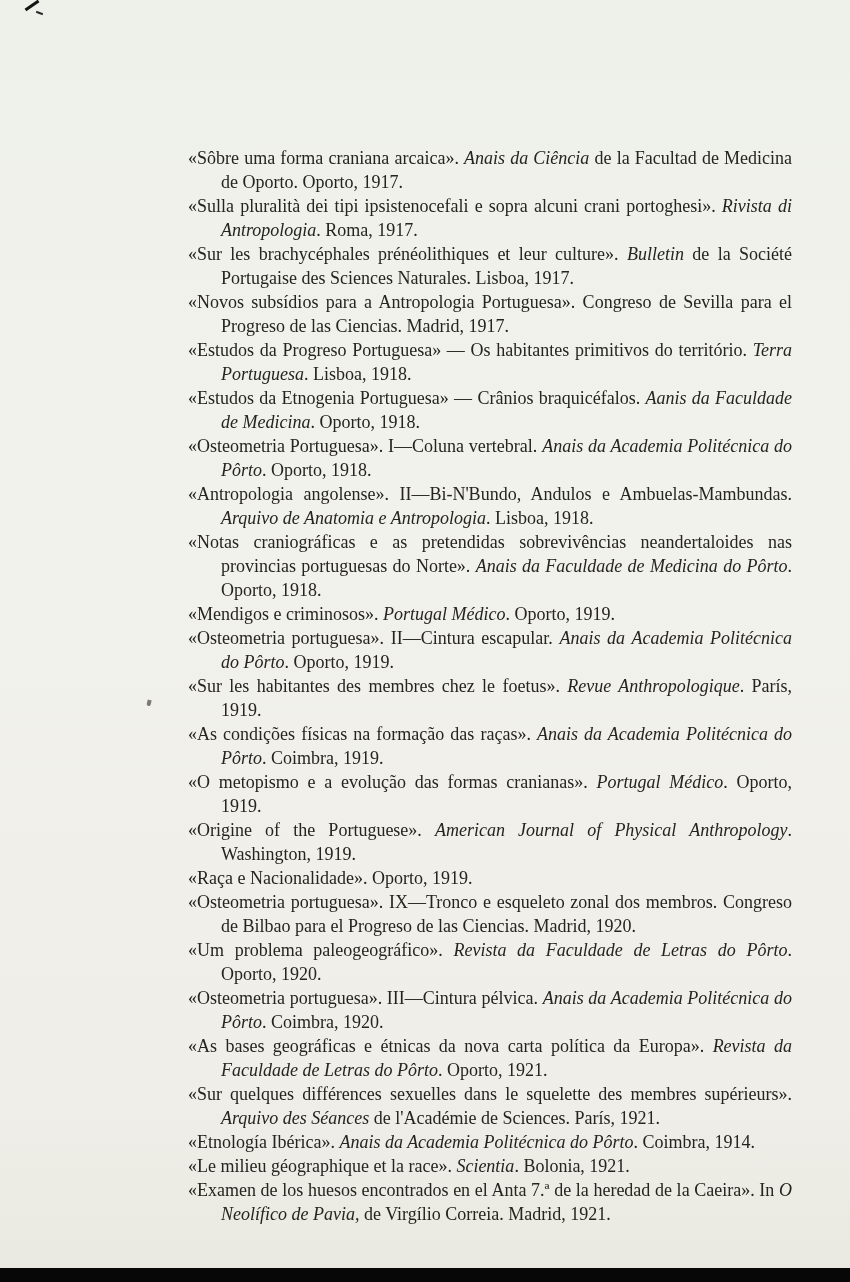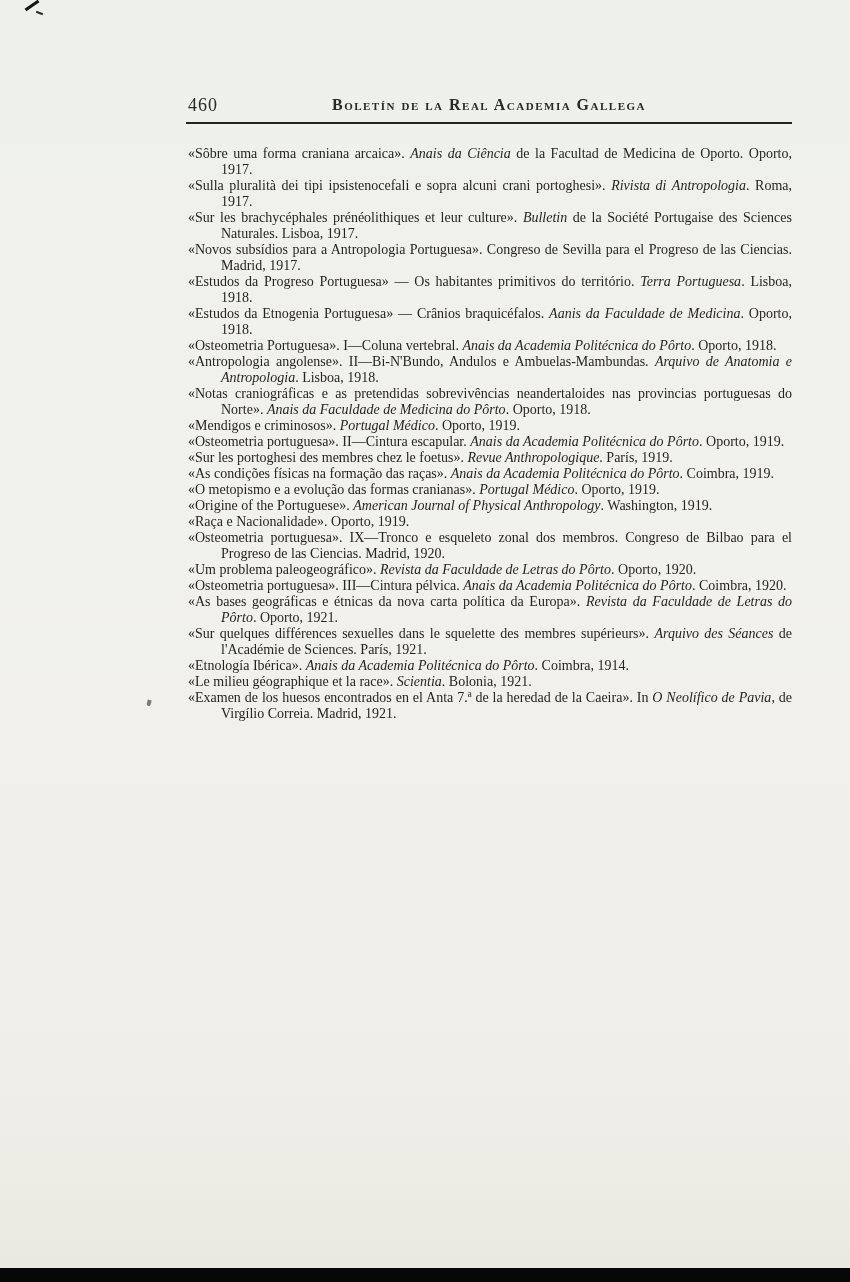--- a/index.html
+++ b/index.html
@@ -75,60 +75,53 @@
   .header-rule {
     margin-top: 4px;
     height: 0;
     border-top: 2px solid #24221d;
   }
   
   .content {
     position: absolute;
     left: 188px; top: 146px;
     width: 604px;
-    font-size: 14px;
-    line-height: 16px;
+    font-size: 18px;
+    line-height: 24px;
     text-align: justify;
   }
   .entry {
     padding-left: 33px;
     text-indent: -33px;
   }
   .entry .it { font-style: italic; }
 </style>
 </head>
 <body>
 
 <div class="page">
 
   <span class="topleft-mark"></span>
   <span class="topleft-mark2"></span>
   <span class="margin-speck"></span>
 
-  <div class="header">
-    <div class="header-line">
-      <span class="page-number">460</span>
-      <div class="running-title">Boletín de la Real Academia Gallega</div>
-    </div>
-    <div class="header-rule"></div>
-  </div>
 
   <div class="content">
       <p class="entry"><span>«Sôbre uma forma craniana arcaica». </span><span class="it">Anais da Ciência</span><span> de la Facultad de Medicina de Oporto. Oporto, 1917.</span></p>
       <p class="entry"><span>«Sulla pluralità dei tipi ipsistenocefali e sopra alcuni crani portoghesi». </span><span class="it">Rivista di Antropologia</span><span>. Roma, 1917.</span></p>
       <p class="entry"><span>«Sur les brachycéphales prénéolithiques et leur culture». </span><span class="it">Bulletin</span><span> de la Société Portugaise des Sciences Naturales. Lisboa, 1917.</span></p>
       <p class="entry"><span>«Novos subsídios para a Antropologia Portuguesa». Congreso de Sevilla para el Progreso de las Ciencias. Madrid, 1917.</span></p>
       <p class="entry"><span>«Estudos da Progreso Portuguesa» — Os habitantes primitivos do território. </span><span class="it">Terra Portuguesa</span><span>. Lisboa, 1918.</span></p>
       <p class="entry"><span>«Estudos da Etnogenia Portuguesa» — Crânios braquicéfalos. </span><span class="it">Aanis da Faculdade de Medicina</span><span>. Oporto, 1918.</span></p>
       <p class="entry"><span>«Osteometria Portuguesa». I—Coluna vertebral. </span><span class="it">Anais da Academia Politécnica do Pôrto</span><span>. Oporto, 1918.</span></p>
       <p class="entry"><span>«Antropologia angolense». II—Bi-N'Bundo, Andulos e Ambuelas-Mambundas. </span><span class="it">Arquivo de Anatomia e Antropologia</span><span>. Lisboa, 1918.</span></p>
       <p class="entry"><span>«Notas craniográficas e as pretendidas sobrevivências neandertaloides nas provincias portuguesas do Norte». </span><span class="it">Anais da Faculdade de Medicina do Pôrto</span><span>. Oporto, 1918.</span></p>
       <p class="entry"><span>«Mendigos e criminosos». </span><span class="it">Portugal Médico</span><span>. Oporto, 1919.</span></p>
       <p class="entry"><span>«Osteometria portuguesa». II—Cintura escapular. </span><span class="it">Anais da Academia Politécnica do Pôrto</span><span>. Oporto, 1919.</span></p>
-      <p class="entry"><span>«Sur les portoghesi des membres chez le foetus». </span><span class="it">Revue Anthropologique</span><span>. París, 1919.</span></p>
+      <p class="entry"><span>«Sur les habitantes des membres chez le foetus». </span><span class="it">Revue Anthropologique</span><span>. París, 1919.</span></p>
       <p class="entry"><span>«As condições físicas na formação das raças». </span><span class="it">Anais da Academia Politécnica do Pôrto</span><span>. Coimbra, 1919.</span></p>
       <p class="entry"><span>«O metopismo e a evolução das formas cranianas». </span><span class="it">Portugal Médico</span><span>. Oporto, 1919.</span></p>
       <p class="entry"><span>«Origine of the Portuguese». </span><span class="it">American Journal of Physical Anthropology</span><span>. Washington, 1919.</span></p>
       <p class="entry"><span>«Raça e Nacionalidade». Oporto, 1919.</span></p>
       <p class="entry"><span>«Osteometria portuguesa». IX—Tronco e esqueleto zonal dos membros. Congreso de Bilbao para el Progreso de las Ciencias. Madrid, 1920.</span></p>
       <p class="entry"><span>«Um problema paleogeográfico». </span><span class="it">Revista da Faculdade de Letras do Pôrto</span><span>. Oporto, 1920.</span></p>
       <p class="entry"><span>«Osteometria portuguesa». III—Cintura pélvica. </span><span class="it">Anais da Academia Politécnica do Pôrto</span><span>. Coimbra, 1920.</span></p>
       <p class="entry"><span>«As bases geográficas e étnicas da nova carta política da Europa». </span><span class="it">Revista da Faculdade de Letras do Pôrto</span><span>. Oporto, 1921.</span></p>
       <p class="entry"><span>«Sur quelques différences sexuelles dans le squelette des membres supérieurs». </span><span class="it">Arquivo des Séances</span><span> de l'Académie de Sciences. París, 1921.</span></p>
       <p class="entry"><span>«Etnología Ibérica». </span><span class="it">Anais da Academia Politécnica do Pôrto</span><span>. Coimbra, 1914.</span></p>

